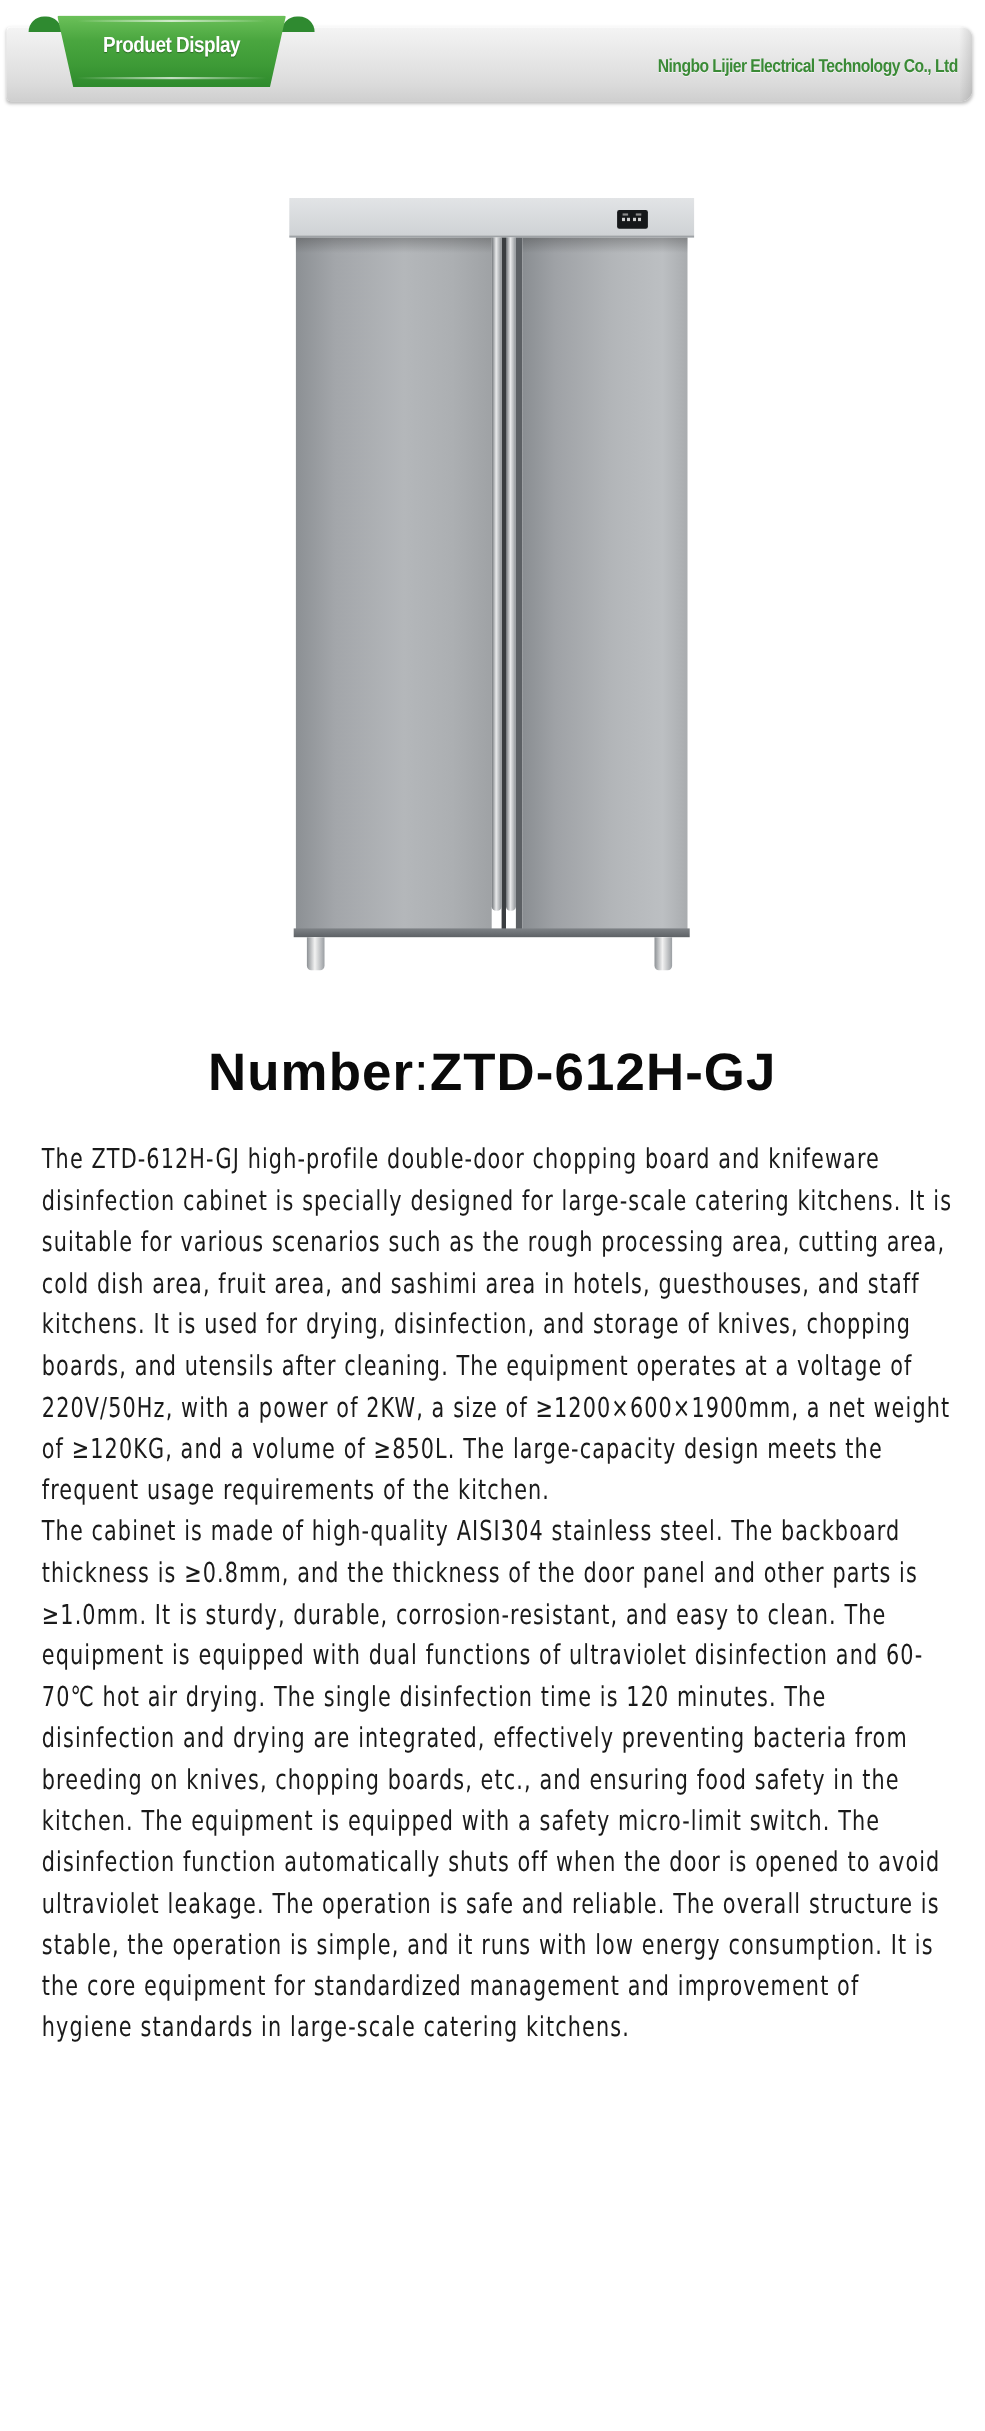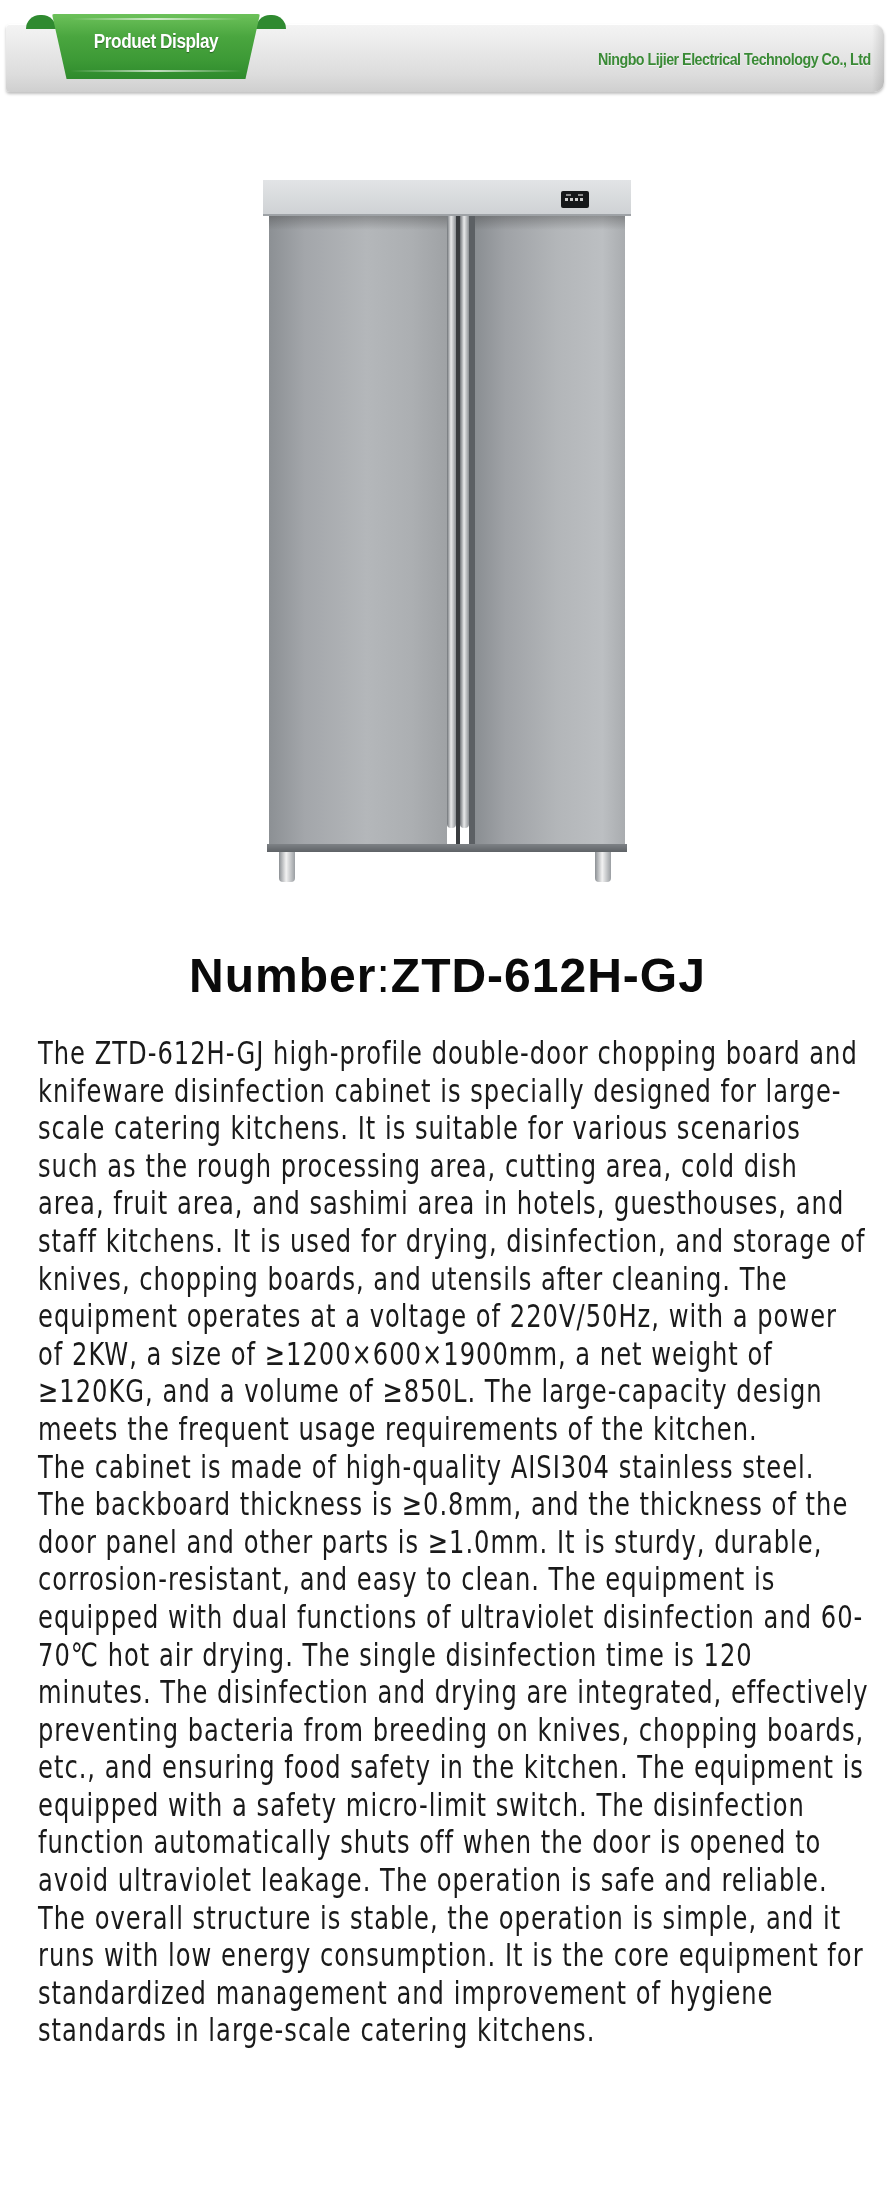--- a/index.html
+++ b/index.html
@@ -61,21 +61,21 @@
   .leg.r { left: 332px; }
 
   
   .title { position: absolute; left: 0; top: 948px; width: 895px; text-align: center;
     font-family: "Liberation Sans", sans-serif; font-weight: bold; font-size: 48px; color: #0a0a0a;
     letter-spacing: 1px; }
   .title .colon { font-weight: normal; }
 
   
   .desc { position: absolute; left: 38px; top: 1035px; width: 830px;
-    font-family: "DejaVu Sans", sans-serif; font-size: 32px; line-height: 37.6px; color: #1a1a1a;
+    font-family: "DejaVu Sans", sans-serif; font-size: 25px; line-height: 37.6px; color: #1a1a1a;
     letter-spacing: 1.2px; font-stretch: condensed; }
   .desc p { margin: 0; transform: scaleX(0.84); transform-origin: left top; width: 990px; }
 </style>
 </head>
 <body>
 
 <div class="banner"></div>
 <div class="ribbon-ear left"></div>
 <div class="ribbon-ear right"></div>
 <div class="ribbon"></div>

